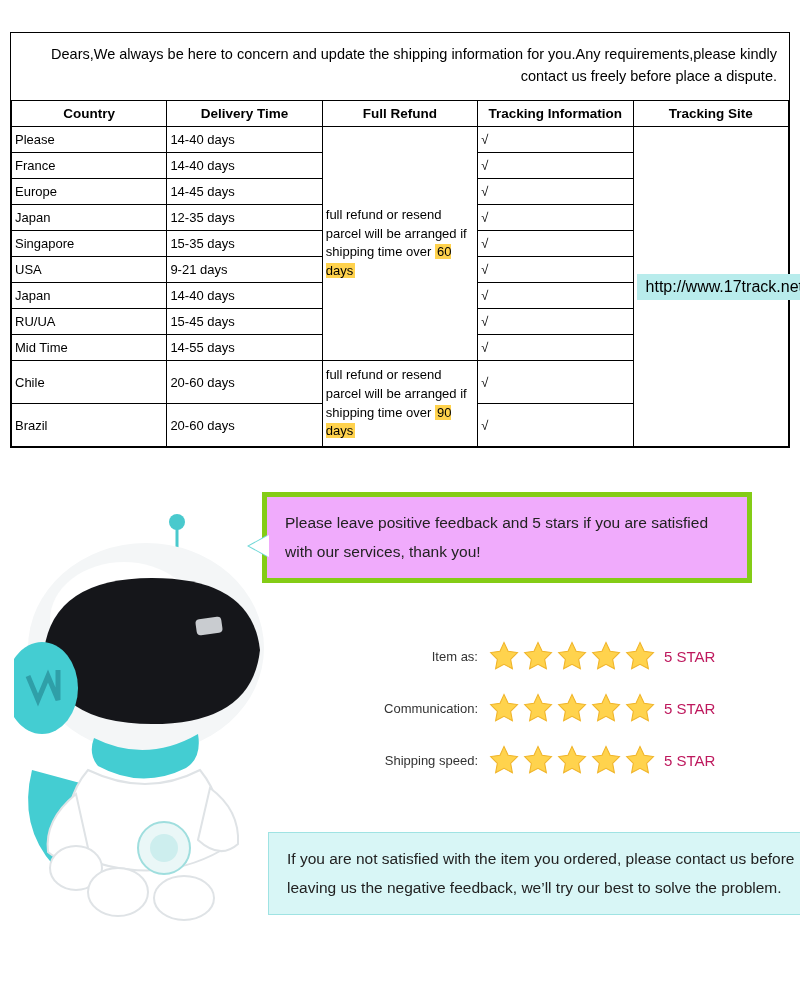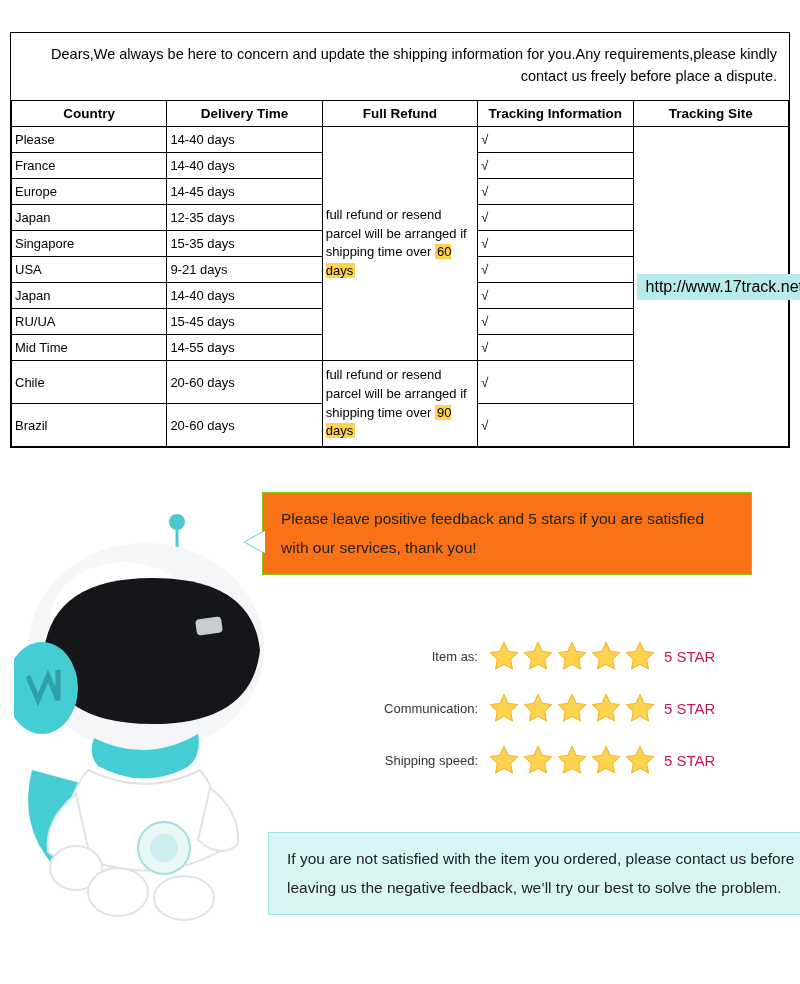--- a/index.html
+++ b/index.html
@@ -75,22 +75,22 @@
     width: 800px;
     height: 544px;
   }
 
   
   .robot { position: absolute; left: 14px; top: 30px; width: 270px; height: 480px; }
 
   
   .bubble {
     position: absolute;
-    border: 1px solid #84cc16;
-    background: #f97316;
+    border: 5px solid #84cc16;
+    background: #f0abfc;
     color: #222;
     font-size: 15.5px;
     line-height: 1.85;
     padding: 12px 18px;
   }
   .bubble-top {
     left: 262px; top: 52px; width: 490px;
   }
   .bubble-top:before {
     content: "";

